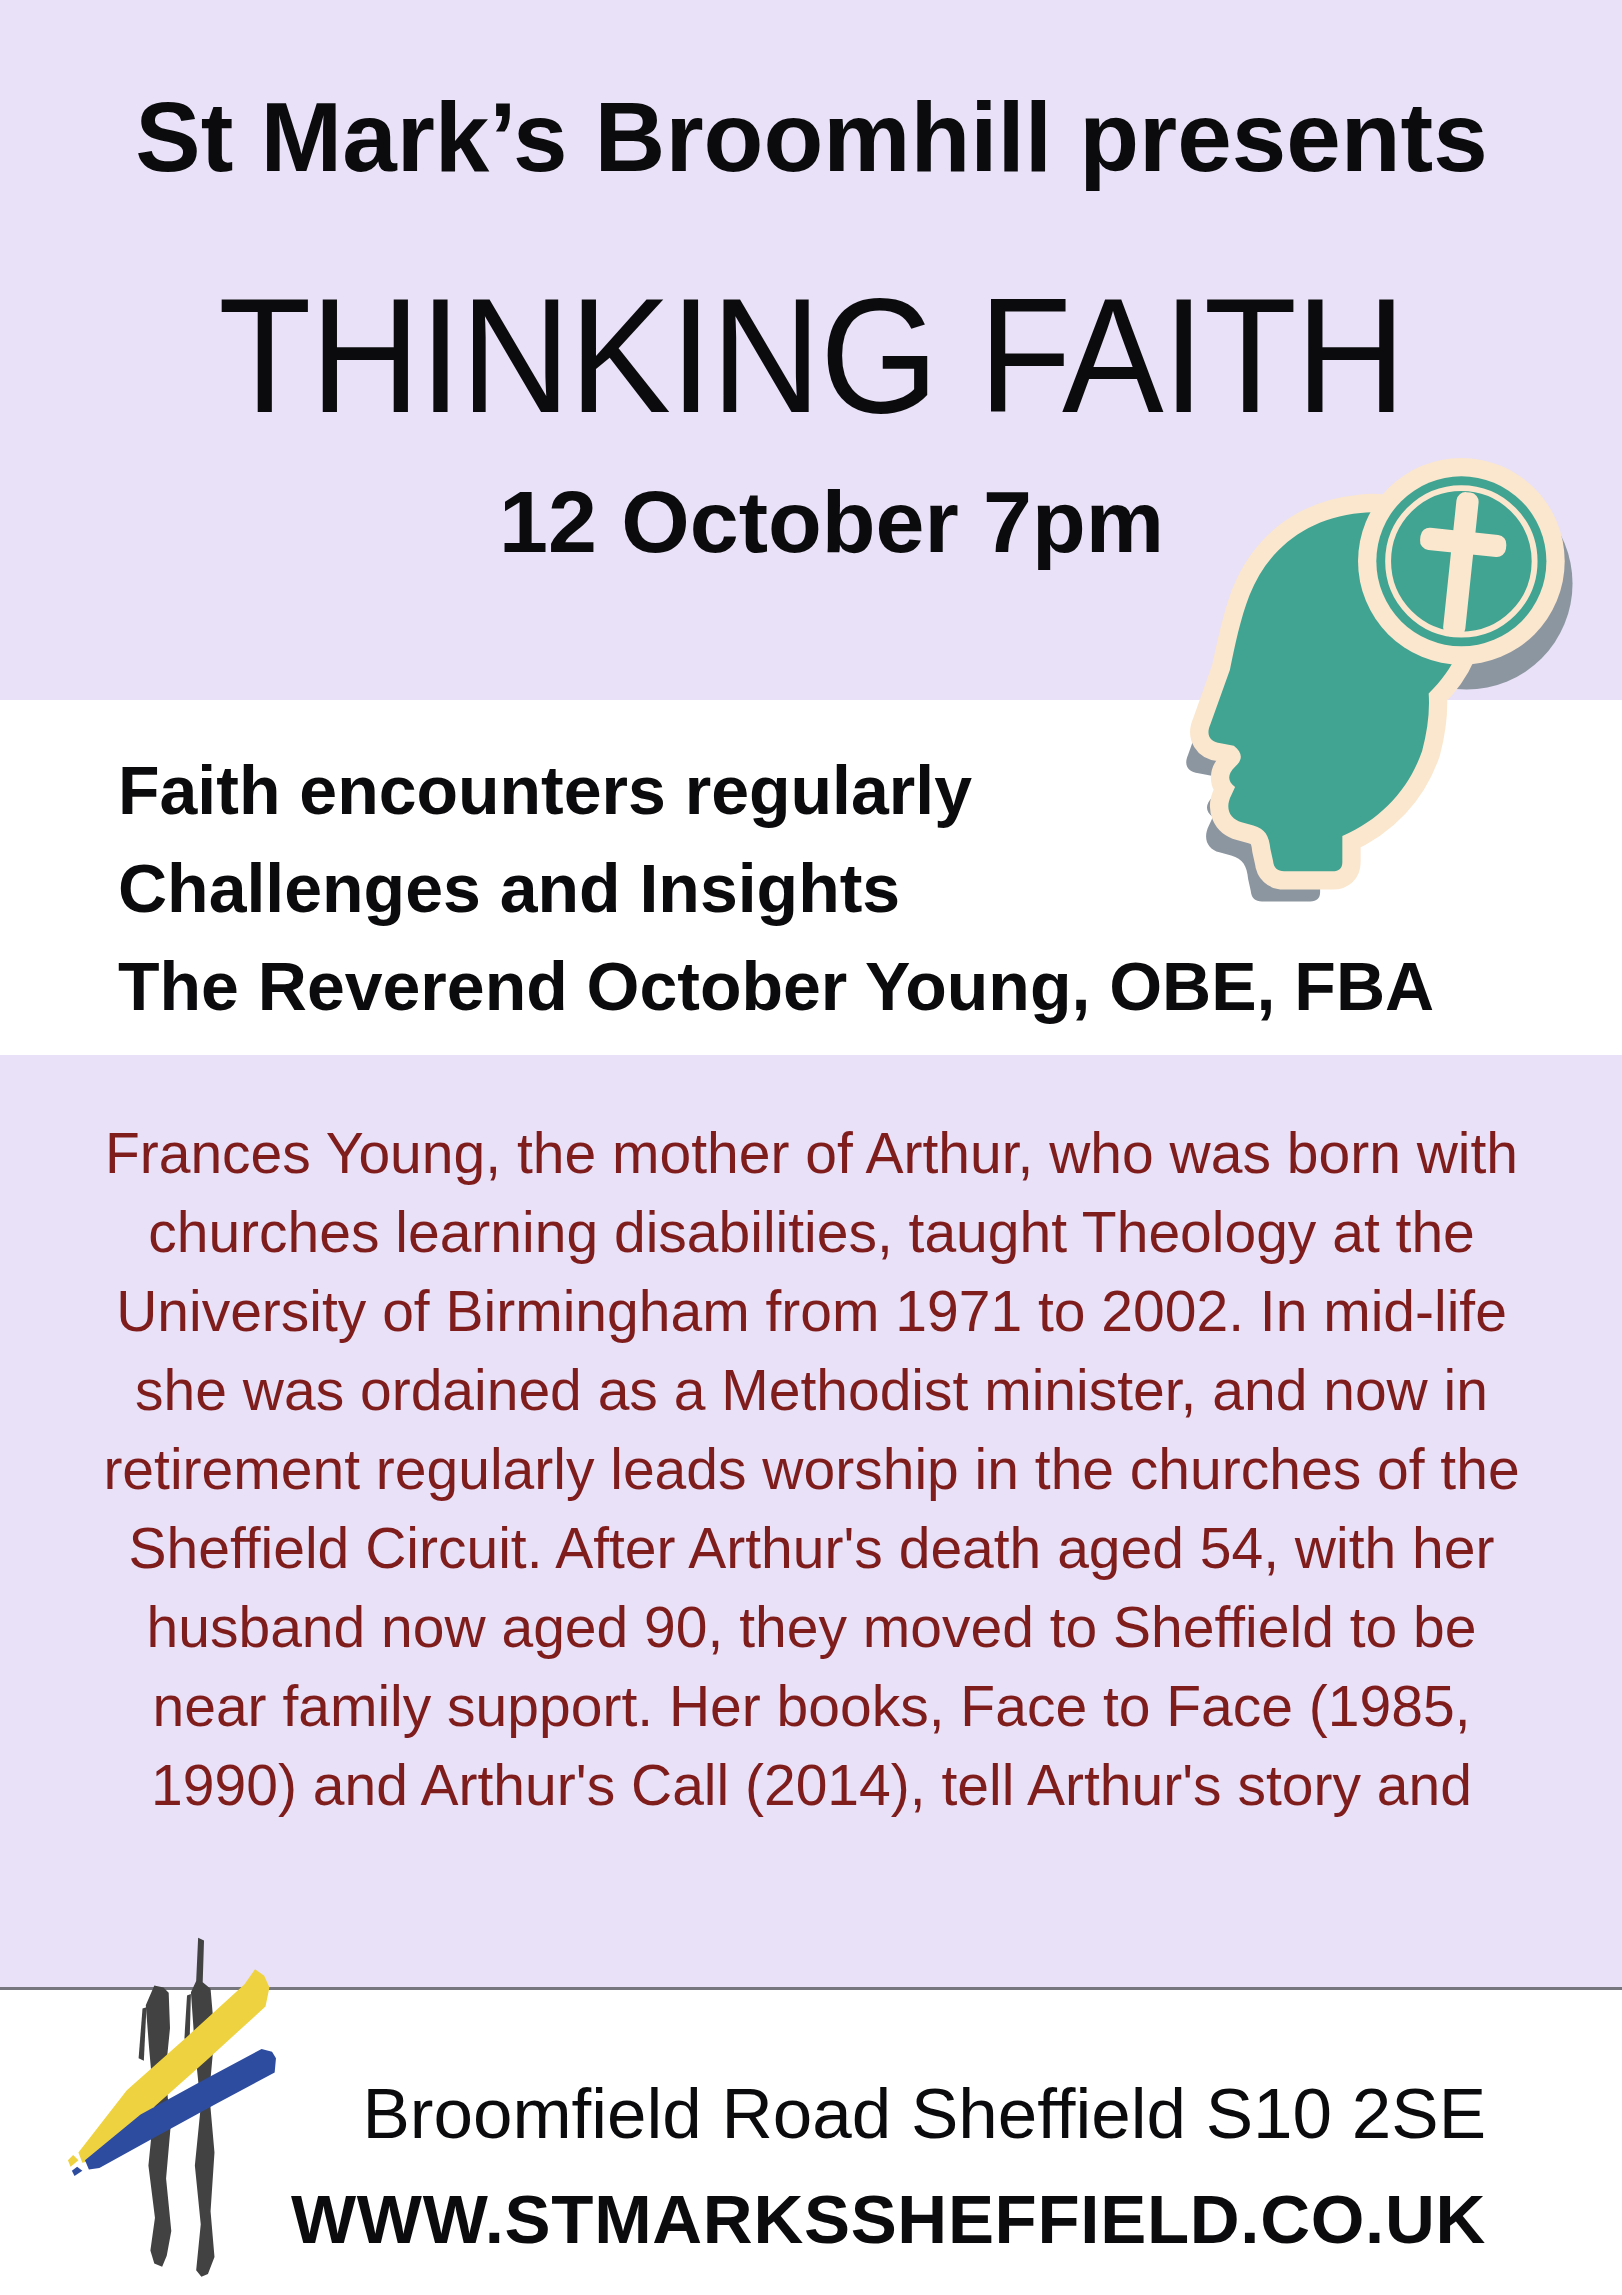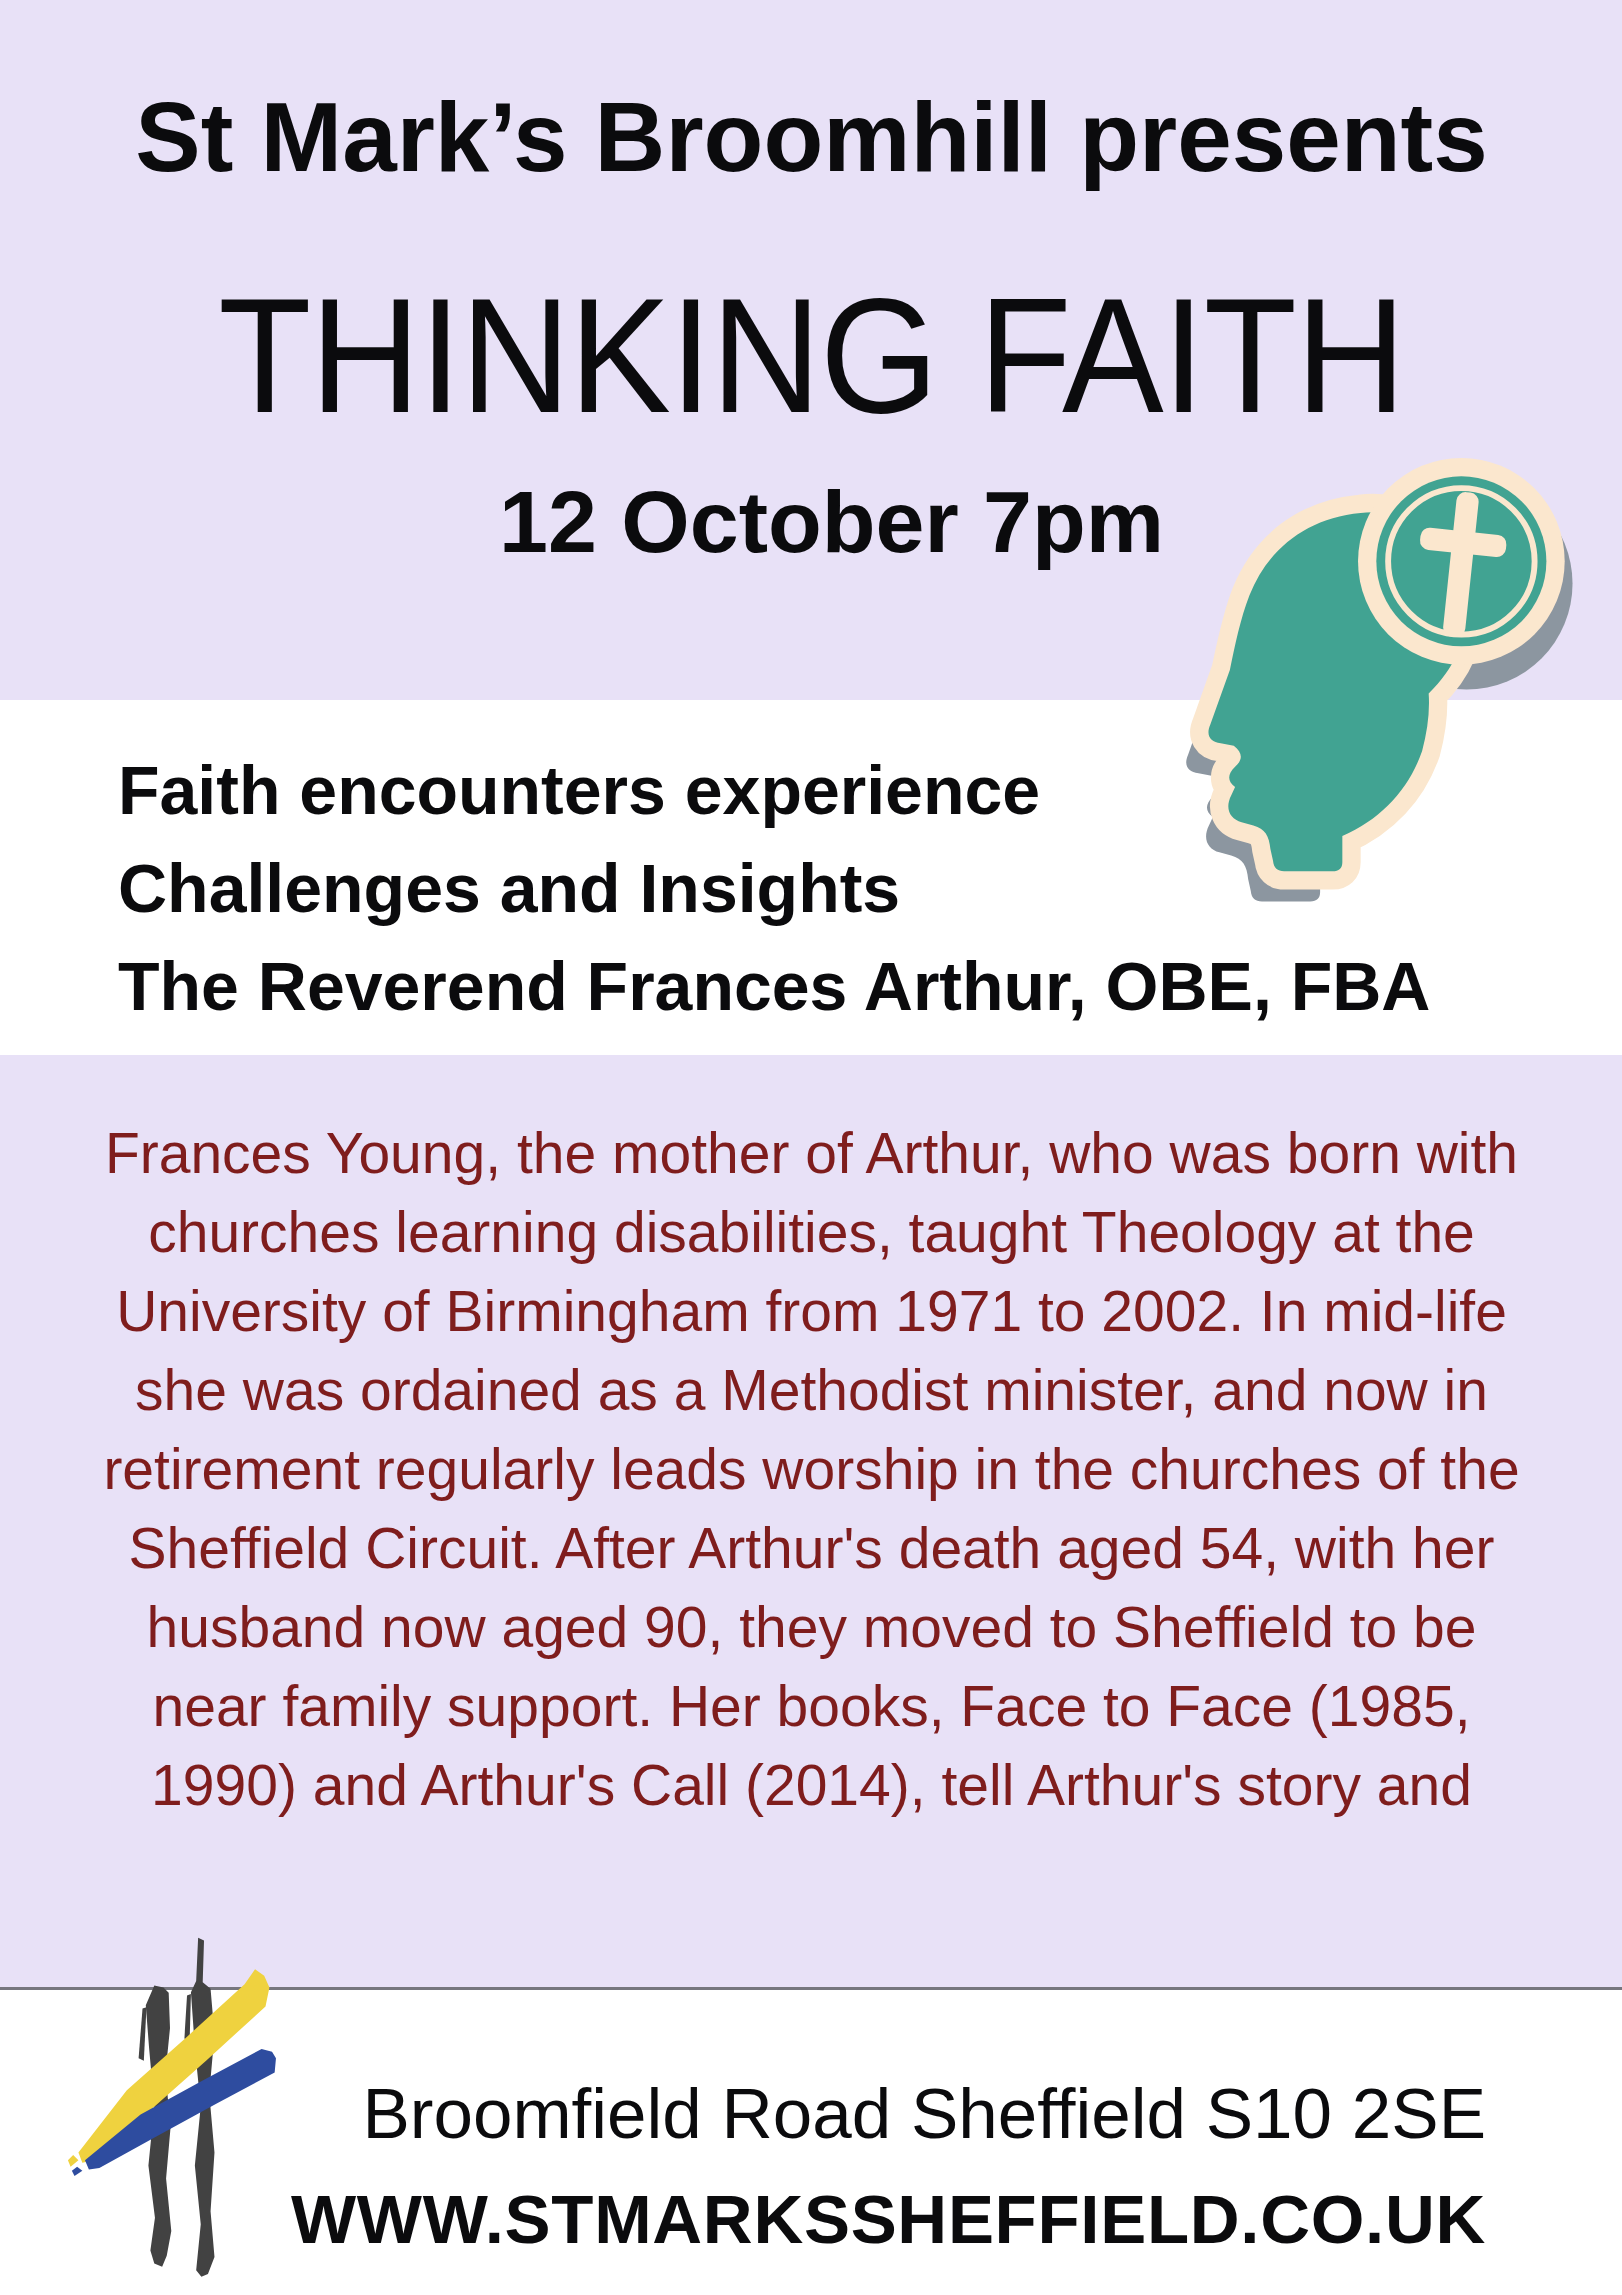--- a/index.html
+++ b/index.html
@@ -99,23 +99,23 @@
       <circle cx="444" cy="202" r="130" fill="var(--teal,#41A392)"></circle>
       <circle cx="444" cy="202" r="112" fill="none" stroke="var(--cream,#FBE7CE)" stroke-width="9"></circle>
       <g transform="rotate(6 444 200)" fill="var(--cream,#FBE7CE)">
         <rect x="427" y="96" width="34" height="222" rx="14"></rect>
         <rect x="378" y="156" width="132" height="34" rx="14"></rect>
       </g>
     </g>
   </svg>
 
   <div class="subtitles">
-    <div>Faith encounters experience</div>
+    <div>Faith encounters regularly</div>
     <div>Challenges and Insights</div>
-    <div>The Reverend Frances Arthur, OBE, FBA</div>
+    <div>The Reverend October Young, OBE, FBA</div>
   </div>
 
   <div class="bodytext">
     <div>Frances Young, the mother of Arthur, who was born with</div>
     <div>churches learning disabilities, taught Theology at the</div>
     <div>University of Birmingham from 1971 to 2002. In mid-life</div>
     <div>she was ordained as a Methodist minister, and now in</div>
     <div>retirement regularly leads worship in the churches of the</div>
     <div>Sheffield Circuit. After Arthur's death aged 54, with her</div>
     <div>husband now aged 90, they moved to Sheffield to be</div>

